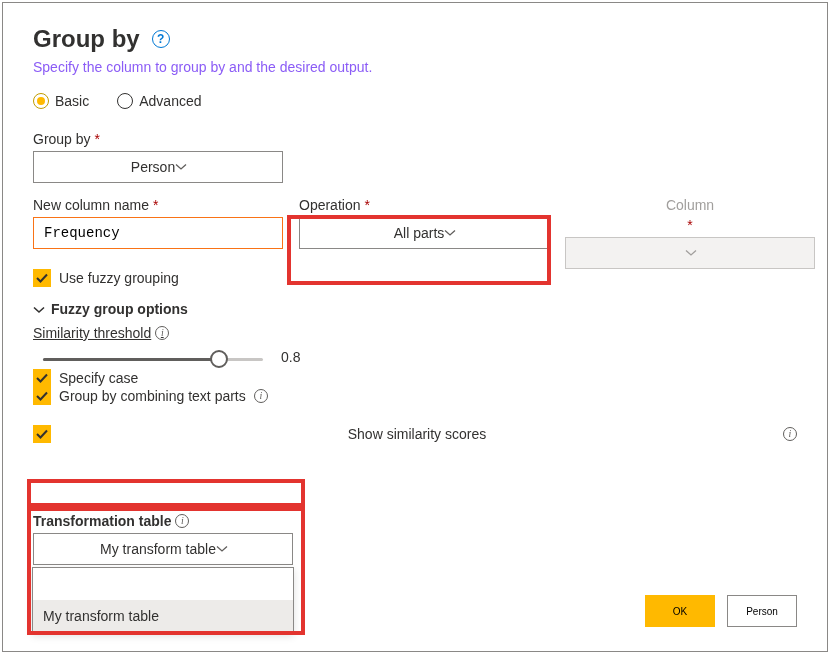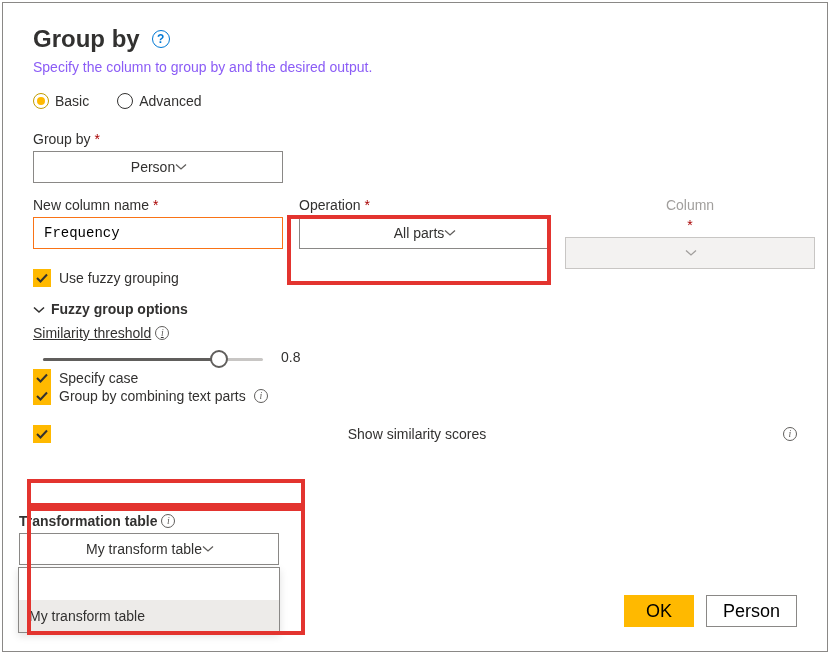--- a/index.html
+++ b/index.html
@@ -68,33 +68,33 @@
   .slider-row { display: flex; align-items: flex-start; gap: 18px; margin-top: 8px; }
   .slider { position: relative; width: 220px; height: 20px; margin-left: 10px;}
   .slider-track { position: absolute; top: 9px; left: 0; height: 3px; background: #c8c6c4; width: 100%; border-radius: 2px; }
   .slider-fill { position: absolute; top: 9px; left: 0; height: 3px; background: #605e5c; width: 80%; border-radius: 2px;}
   .slider-thumb {
     position: absolute; top: 1px; left: calc(80% - 9px);
     width: 18px; height: 18px; border-radius: 50%;
     background: #fff; border: 2px solid #605e5c;
   }
   .btn-row { position: absolute; right: 30px; bottom: 24px; display: flex; gap: 12px; }
-  .btn { min-width: 70px; height: 32px; border: 1px solid #8a8886; background: #fff; font-family: inherit; font-size: 18px; cursor: pointer; padding: 0 16px;}
+  .btn { min-width: 70px; height: 32px; border: 1px solid #8a8886; background: #fff; font-family: inherit; font-size: 10px; cursor: pointer; padding: 0 16px;}
   .btn.primary { background: #ffb900; border-color: #ffb900; }
   .hl { position: absolute; border: 4px solid #e3342f; pointer-events: none; }
   .hl1 { left: 284px; top: 212px; width: 264px; height: 70px; }
   .hl2 { left: 24px; top: 476px; width: 278px; height: 28px; }
   .hl3 { left: 24px; top: 504px; width: 278px; height: 128px; }
   .dropdown-open {
     position: absolute; width: 268px; border: 1px solid #8a8886; background:#fff;
     box-shadow: 0 3px 8px rgba(0,0,0,0.12);
   }
   .dropdown-item { padding: 8px 10px; }
   .dropdown-item.hover { background: #edebe9; }
-  .trans-block { position: absolute; left: 16px; top: 510px; width: 266px; }
+  .trans-block { position: absolute; left: 30px; top: 510px; width: 266px; }
 </style>
 </head>
 <body>
 
 <div class="frame">
 
   <div class="title-row">
     <div class="title">Group by</div>
     <span class="help-icon">?</span>
   </div>

